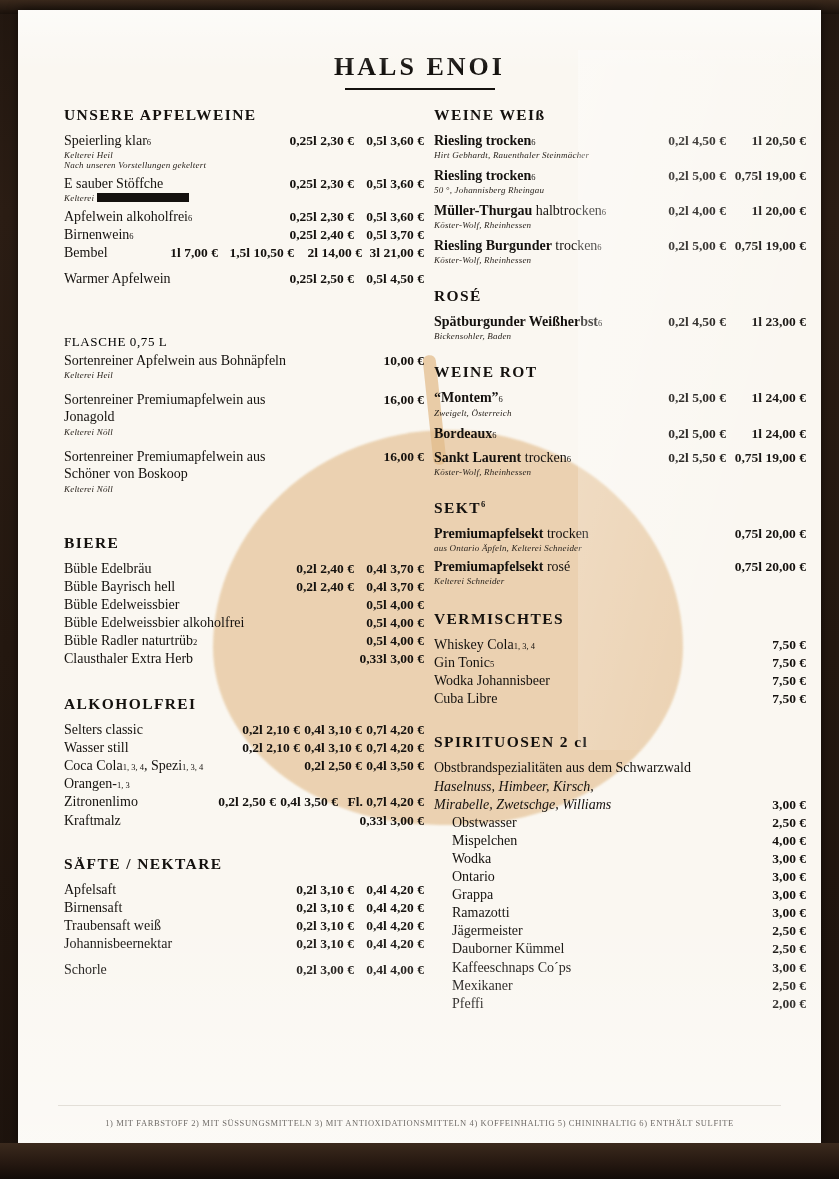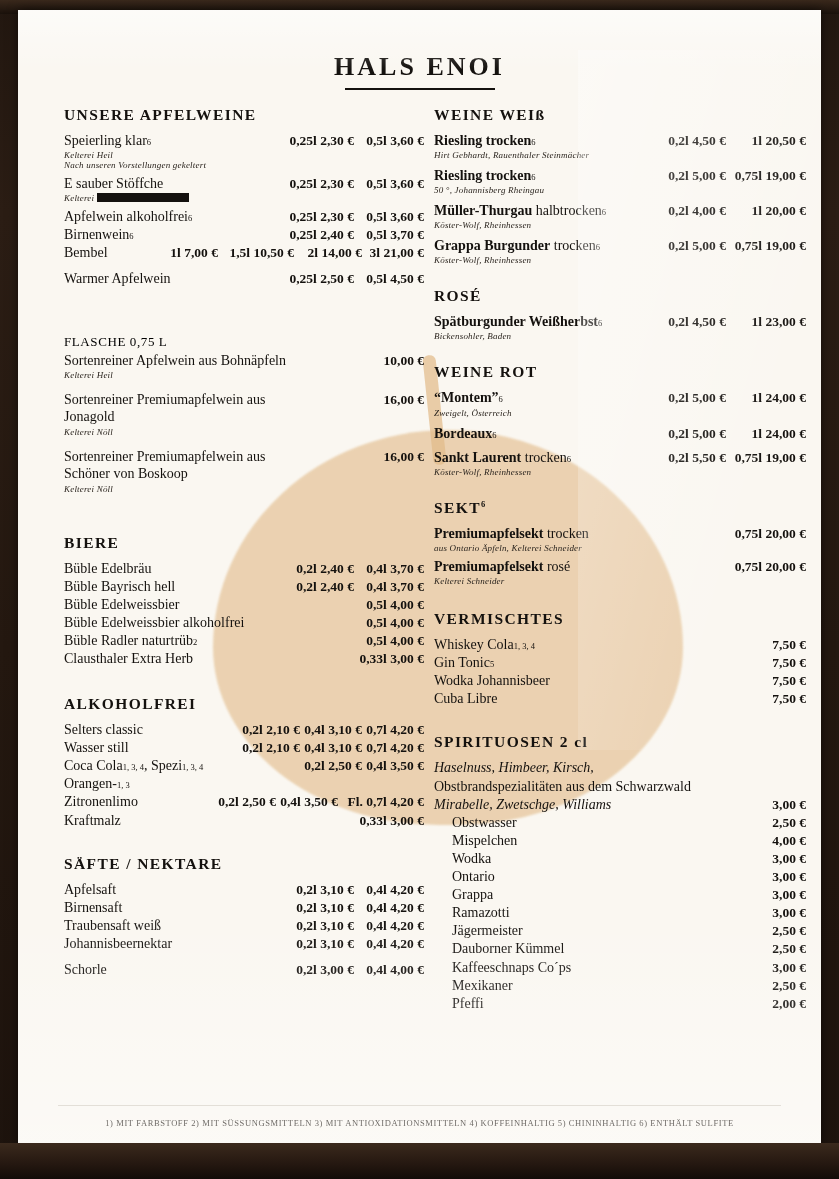--- a/index.html
+++ b/index.html
@@ -343,21 +343,21 @@
               <span class="sup">6</span>
               <span class="sp"></span>
               <span class="pr b" style="min-width:74px">0,2l  5,00 €</span>
               <span class="pr b" style="min-width:80px">0,75l  19,00 €</span>
             </div>
           <div class="sub">50 °, Johannisberg Rheingau</div>
 
           <div class="row" style="margin-top:8px"><span class="nm bold">Müller-Thurgau</span>&nbsp;<span class="nm">halbtrocken</span><span class="sup">6</span><span class="sp"></span><span class="pr b" style="min-width:74px">0,2l  4,00 €</span><span class="pr b" style="min-width:80px">1l  20,00 €</span></div>
           <div class="sub">Köster-Wolf, Rheinhessen</div>
 
-          <div class="row" style="margin-top:8px"><span class="nm bold">Grappa Burgunder</span>&nbsp;<span class="nm">trocken</span><span class="sup">6</span><span class="sp"></span><span class="pr b" style="min-width:74px">0,2l  5,00 €</span><span class="pr b" style="min-width:80px">0,75l  19,00 €</span></div>
+          <div class="row" style="margin-top:8px"><span class="nm bold">Riesling Burgunder</span>&nbsp;<span class="nm">trocken</span><span class="sup">6</span><span class="sp"></span><span class="pr b" style="min-width:74px">0,2l  5,00 €</span><span class="pr b" style="min-width:80px">0,75l  19,00 €</span></div>
           <div class="sub">Köster-Wolf, Rheinhessen</div>
         </div>
 
         <div class="sect" style="margin-top:22px">
           <h2>ROSÉ</h2>
           <div class="row">
               <span class="nm bold">Spätburgunder Weißherbst</span>
               <span class="sup">6</span>
               <span class="sp"></span>
               <span class="pr b" style="min-width:74px">0,2l  4,50 €</span>
@@ -419,24 +419,24 @@
           <div class="row">
               <span class="nm">Cuba Libre</span>
               <span class="sp"></span>
               <span class="pr b">7,50 €</span>
             </div>
         </div>
 
         <div class="sect" style="margin-top:26px">
           <h2>SPIRITUOSEN 2 cl</h2>
           <div class="row">
+              <span class="nm">Obstbrandspezialitäten aus dem Schwarzwald</span>
+            </div>
+          <div class="row">
               <span class="nm it">Haselnuss, Himbeer, Kirsch,</span>
-            </div>
-          <div class="row">
-              <span class="nm">Obstbrandspezialitäten aus dem Schwarzwald</span>
             </div>
           <div class="row">
               <span class="nm it">Mirabelle, Zwetschge, Williams</span>
               <span class="sp"></span>
               <span class="pr b">3,00 €</span>
             </div>
 
           <div style="margin-left:18px">
             <div class="row">
                 <span class="nm">Obstwasser</span>

